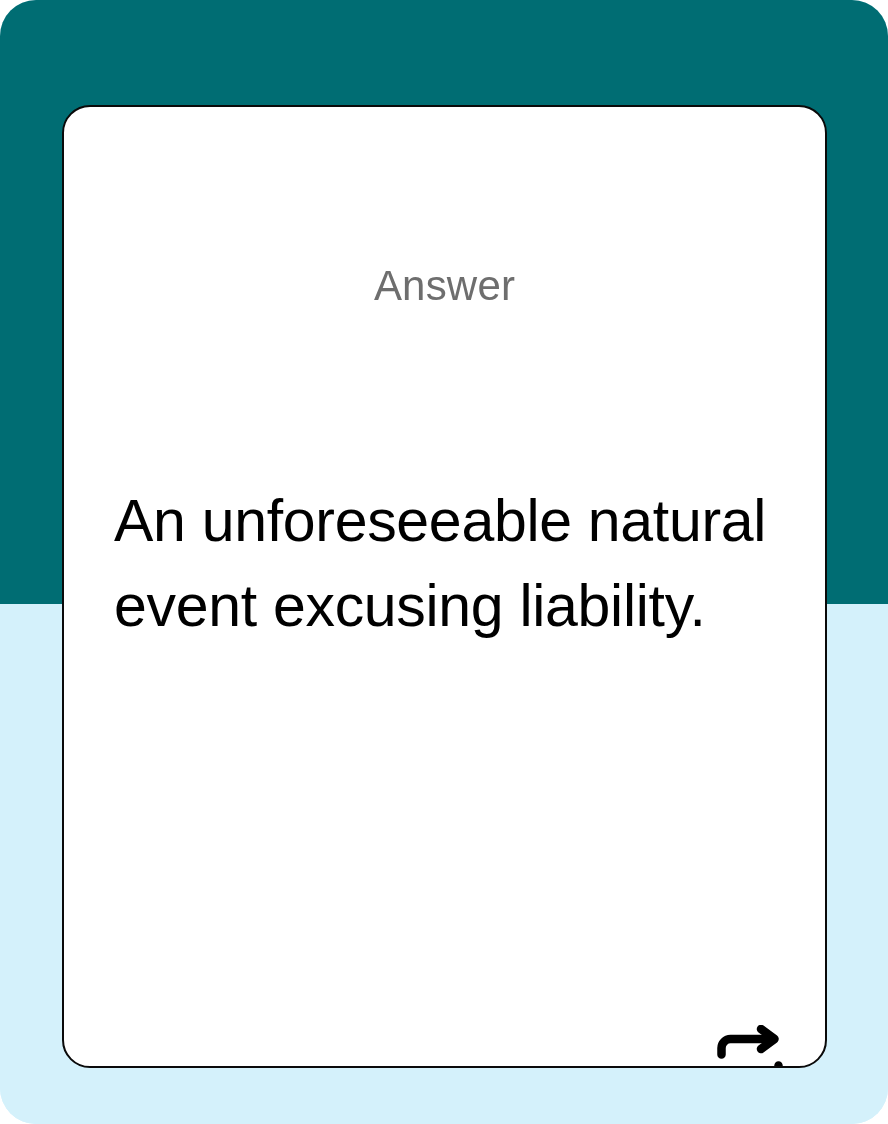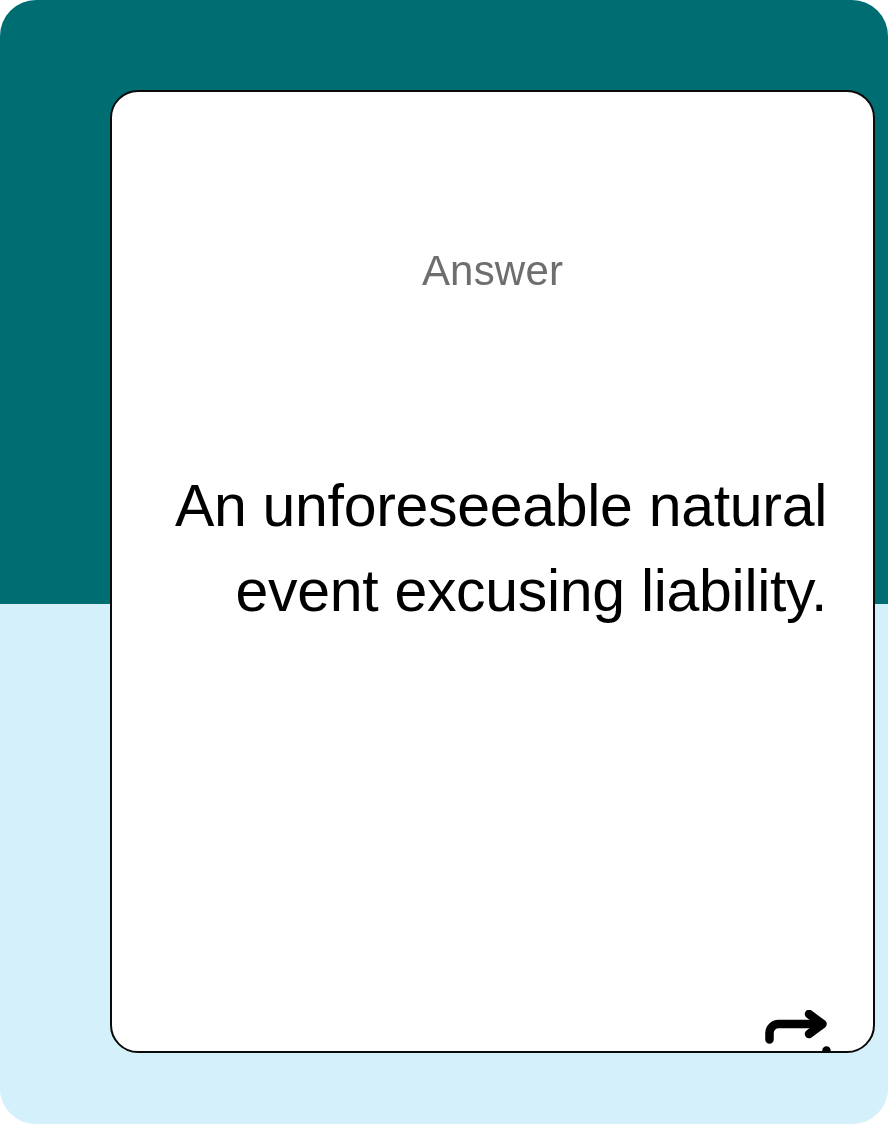--- a/index.html
+++ b/index.html
@@ -43,50 +43,49 @@
     top: 604px;
     width: 888px;
     height: 520px;
     background: #d4f1fb;
   }
 
   
   #flashcard {
     position: absolute;
     left: 62px;
-    top: 90px;
+    top: 105px;
     width: 765px;
     height: 963px;
     box-sizing: border-box;
     background: #ffffff;
     border: 2px solid #0a0a0a;
     border-radius: 28px;
     overflow: hidden;
-    margin-left: 48px;
   }
 
   #card-label {
     position: absolute;
     left: 0;
     top: 158px;
     width: 100%;
     text-align: center;
     font-size: 42px;
     line-height: 1;
     color: #6e6e6e;
     font-weight: 400;
     letter-spacing: 0.2px;
   }
 
   #card-text {
     position: absolute;
     left: 50px;
     top: 372px;
     width: 665px;
-    text-align: right;
+    text-align: left;
     font-size: 59px;
     line-height: 85px;
     color: #000000;
     font-weight: 400;
     letter-spacing: -0.3px;
   }
 
   #flip-button {
     position: absolute;
     left: 649px;

